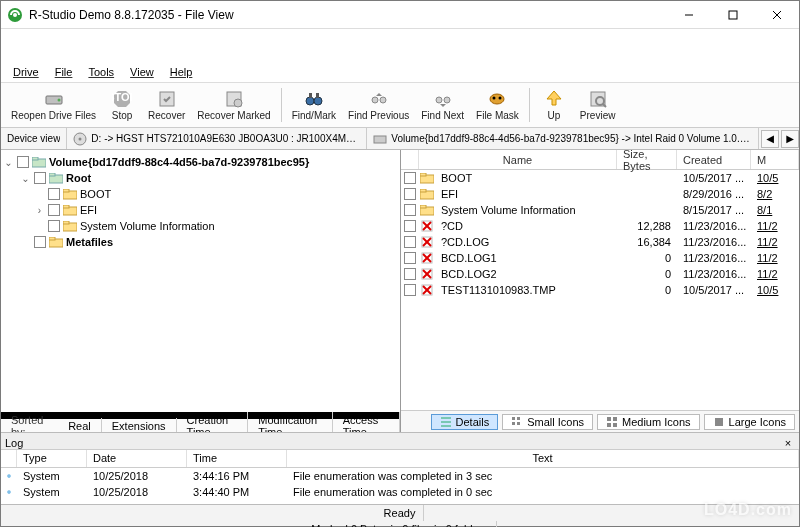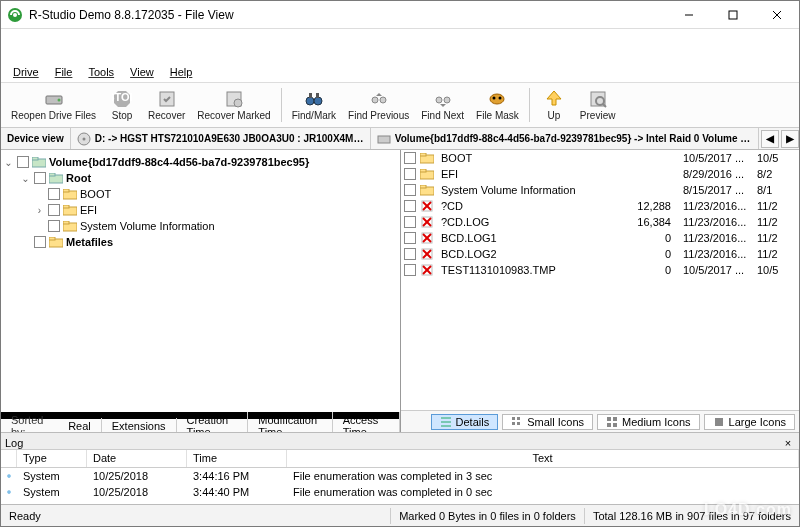--- a/index.html
+++ b/index.html
@@ -15,21 +15,21 @@
   .menubar { height: 20px; display:flex; align-items:center; padding:0 4px; background:#fff;margin-top:33px; }
   .menubar .mitem { padding: 2px 8px; }
   .menubar .mitem span { text-decoration: underline; text-decoration-color:#333; text-underline-offset:1px; }
   
   .toolbar { height: 46px; display:flex; align-items:center; background:#fcfcfc; border-top:1px solid #ddd; border-bottom:1px solid #ccc; padding:0 4px; gap:0px; }
   .tbtn { display:flex; flex-direction:column; align-items:center; justify-content:center; padding:2px 6px; min-width:40px; gap:1px; }
   .tbtn .ticon { width:20px; height:20px; display:flex; align-items:center; justify-content:center; }
   .tbtn .tlabel { font-size:10px; color:#222; white-space:nowrap; }
   .tsep { width:1px; height:34px; background:#ccc; margin:0 4px; }
   
-  .pathbar { height:22px; display:flex; align-items:center; border-bottom:1px solid #bbb; background:#f5f5f5;font-weight:bold; }
+  .pathbar { height:22px; display:flex; align-items:center; border-bottom:1px solid #bbb; background:#f5f5f5; }
   .pathbar .pseg { display:flex; align-items:center; gap:4px; padding:0 6px; height:100%; border-right:1px solid #ccc; }
   .pathbar .pseg .picon { width:14px; height:14px; }
   .pathbar .ptext { font-size:10px; white-space:nowrap; overflow:hidden; text-overflow:ellipsis; }
   .pathbar .navend { margin-left:auto; display:flex; }
   .pathbar .navend .navbtn { width:18px; height:18px; display:flex; align-items:center; justify-content:center; border:1px solid #bbb; margin-left:2px; background:#f9f9f9; font-size:10px;}
   
   .main { flex: 1; display:flex; min-height:0; }
   
   .treepane { width:400px; border-right:1px solid #999; display:flex; flex-direction:column; min-height:0; }
   .tree { flex:1; overflow:auto; padding:4px 2px; }
@@ -46,21 +46,21 @@
   .colhead { height:20px; display:flex; border-bottom:1px solid #ccc; background:#fff; }
   .colhead .ch { border-right:1px solid #e0e0e0; padding:3px 6px; font-size:11px; color:#333; display:flex; align-items:center; }
   .filelist { flex:1; overflow:auto; }
   .frow { display:flex; align-items:center; height:16px; }
   .frow .fc { padding:0 6px; overflow:hidden; white-space:nowrap; font-size:11px; }
   .fcb { width:18px; display:flex; justify-content:center; }
   .ficon { width:16px; display:flex; justify-content:center; }
   .fname { flex:0 0 182px; }
   .fsize { flex:0 0 60px; text-align:right; }
   .fcreated { flex:0 0 74px; }
-  .fmod { flex:0 0 30px; }
+  .fmod { flex:0 0 30px;text-decoration:underline; }
   .viewbar { height:22px; display:flex; align-items:center; border-top:1px solid #ccc; background:#f7f7f7; }
   
   .sortbar { height:20px; display:flex; align-items:center; border-top:7px solid #000000; background:#fafafa; }
   .sortbar .stab { padding:2px 10px; border-right:1px solid #ccc; font-size:11px; }
   .sortbar .stab.label { border:none; color:#333; }
   
   .viewbar .spacer { flex:1; }
   .viewbar .vbtn { display:flex; align-items:center; gap:4px; padding:1px 8px; border:1px solid #bbb; margin-right:4px; background:#fff; font-size:11px; }
   .viewbar .vbtn.active { background:#cfe6ff; border-color:#5a9bd8; }
   .viewbar .vbtn .vicon { width:12px; height:12px; }
@@ -71,21 +71,21 @@
   .logcols .lc { border-right:1px solid #e0e0e0; padding:2px 6px; font-size:11px; }
   .logbody { height:36px; overflow:auto; }
   .lrow { display:flex; height:16px; align-items:center; }
   .lrow .lc { padding:0 6px; font-size:11px; }
   .li { width:16px; display:flex; justify-content:center; }
   .lt { width:70px; }
   .ld { width:100px; }
   .ltime { width:100px; }
   .ltext { flex:1; }
   
-  .status { height:22px; border-top:1px solid #bbb; display:flex; align-items:center; background:#f3f3f3; }
+  .status { height:22px; border-top:1px solid #bbb; display:flex; align-items:center; background:#f3f3f3;flex-direction:column; }
   .status .scell { padding:2px 8px; font-size:11px; border-right:1px solid #ccc; }
   .status .scell.flex { flex:1; border-right:1px solid #ccc; }
   
   .watermark { position:absolute; right:8px; bottom:8px; font-size:16px; font-weight:bold; color:#fff; opacity:0.55; letter-spacing:1px; text-shadow:0 0 4px rgba(0,0,0,.3); pointer-events:none;text-align:right;}
 </style>
 </head>
 <body>
 
 <div class="window">
 
@@ -327,20 +327,27 @@
         <div class="stab label">Sorted by:</div>
         <div class="stab">Real</div>
         <div class="stab">Extensions</div>
         <div class="stab">Creation Time</div>
         <div class="stab">Modification Time</div>
         <div class="stab">Access Time</div>
       </div>
     </div>
 
     <div class="listpane">
+      <div class="colhead">
+        <div class="ch" style="width:18px"></div>
+        <div class="ch" style="flex:0 0 198px; justify-content:center;">Name</div>
+        <div class="ch" style="flex:0 0 60px; justify-content:flex-end;">Size, Bytes</div>
+        <div class="ch" style="flex:0 0 74px;">Created</div>
+        <div class="ch" style="flex:1;">M</div>
+      </div>
       <div class="filelist" id="filelist">
           <div class="frow">
             <span class="fcb">
               <span class="cbox"></span>
             </span>
             <span class="ficon">
               <svg width="14" height="11" viewBox="0 0 14 11">
                 <rect x="0" y="2" width="14" height="8" fill="#ffe08a" stroke="#caa13c"></rect>
                 <rect x="0" y="0" width="6" height="3" fill="#ffe08a" stroke="#caa13c"></rect>
               </svg>

